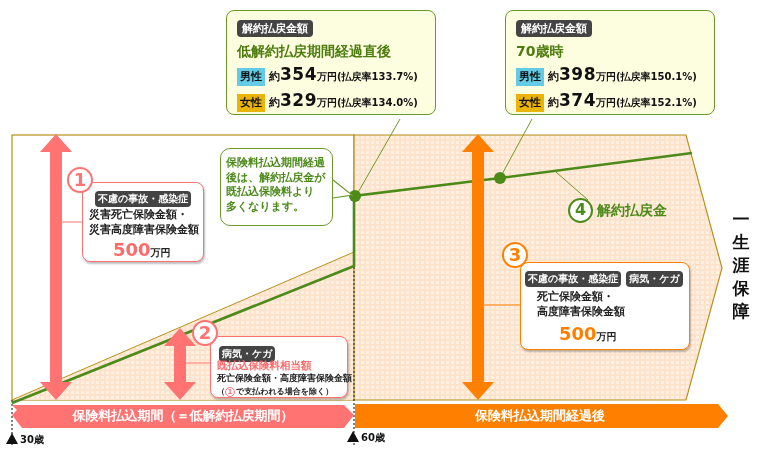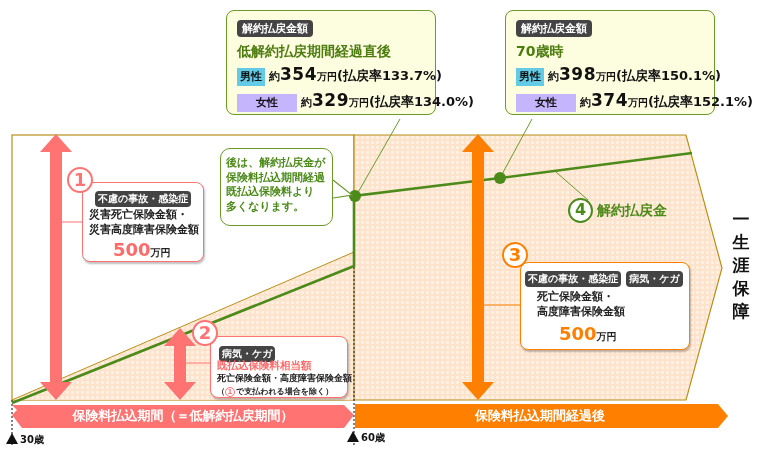--- a/index.html
+++ b/index.html
@@ -12,25 +12,25 @@
     position: absolute; background: #fdfde0; border: 1.5px solid #6b9a2a; border-radius: 8px;
     padding: 6px 8px 4px 10px;
   }
   .tag-dark {
     display: inline-block; background: #444; color: #fff; font-size: 11px; font-weight: bold;
     padding: 2px 5px; border-radius: 4px; line-height: 13px;
   }
   .top-title { font-size: 14px; font-weight: bold; margin-top: 5px; line-height: 18px; color: #4d7c0f; }
   .amt-row { display: flex; align-items: baseline; margin-top: 4px; font-weight: bold; color: #111; white-space: nowrap; }
   .sex-m { background: #63cbe6; font-size: 11px; padding: 2px 3px; margin-right: 4px; line-height: 14px; }
-  .sex-f { background: #c4b5fd; font-size: 11px; padding: 2px 19px; margin-right: 4px; line-height: 14px; }
+  .sex-f { background: #eab308; font-size: 11px; padding: 2px 3px; margin-right: 4px; line-height: 14px; }
   .approx { font-size: 11px; }
   .big-num { font-size: 17px; font-weight: bold; letter-spacing: 0.5px; }
   .unit { font-size: 10px; }
-  .rate { font-size: 13px; }
+  .rate { font-size: 10px; }
 
   
   .green-bubble {
     position: absolute; left: 220px; top: 148px; width: 113px; height: 78px;
     background: #fff; border: 1.5px solid #6b9a2a; border-radius: 10px;
     color: #4c8a1a; font-size: 11px; font-weight: bold; line-height: 14.5px; padding: 7px 0 0 5px;
   }
 
   
   .cov-box {
@@ -148,22 +148,22 @@
   <div class="amt-row">
     <span class="sex-f">女性</span>
     <span class="approx">約</span>
     <span class="big-num">374</span>
     <span class="unit">万円</span>
     <span class="rate">(払戻率152.1%)</span>
   </div>
 </div>
 
 <div class="green-bubble">
+  <div>保険料払込期間経過</div>
   <div>後は、解約払戻金が</div>
-  <div>保険料払込期間経過</div>
   <div>既払込保険料より</div>
   <div>多くなります。</div>
 </div>
 
 <div class="cov-box" style="left:82px; top:182px; width:122px; height:80px; border:1.5px solid #ff7373;">
   <div style="position:absolute; left:12px; top:4px;"><span class="small-tag">不慮の事故・感染症</span></div>
   <div class="cov-text" style="position:absolute; left:6px; top:24px;">
     <div>災害死亡保険金額・</div>
     <div>災害高度障害保険金額</div>
   </div>

